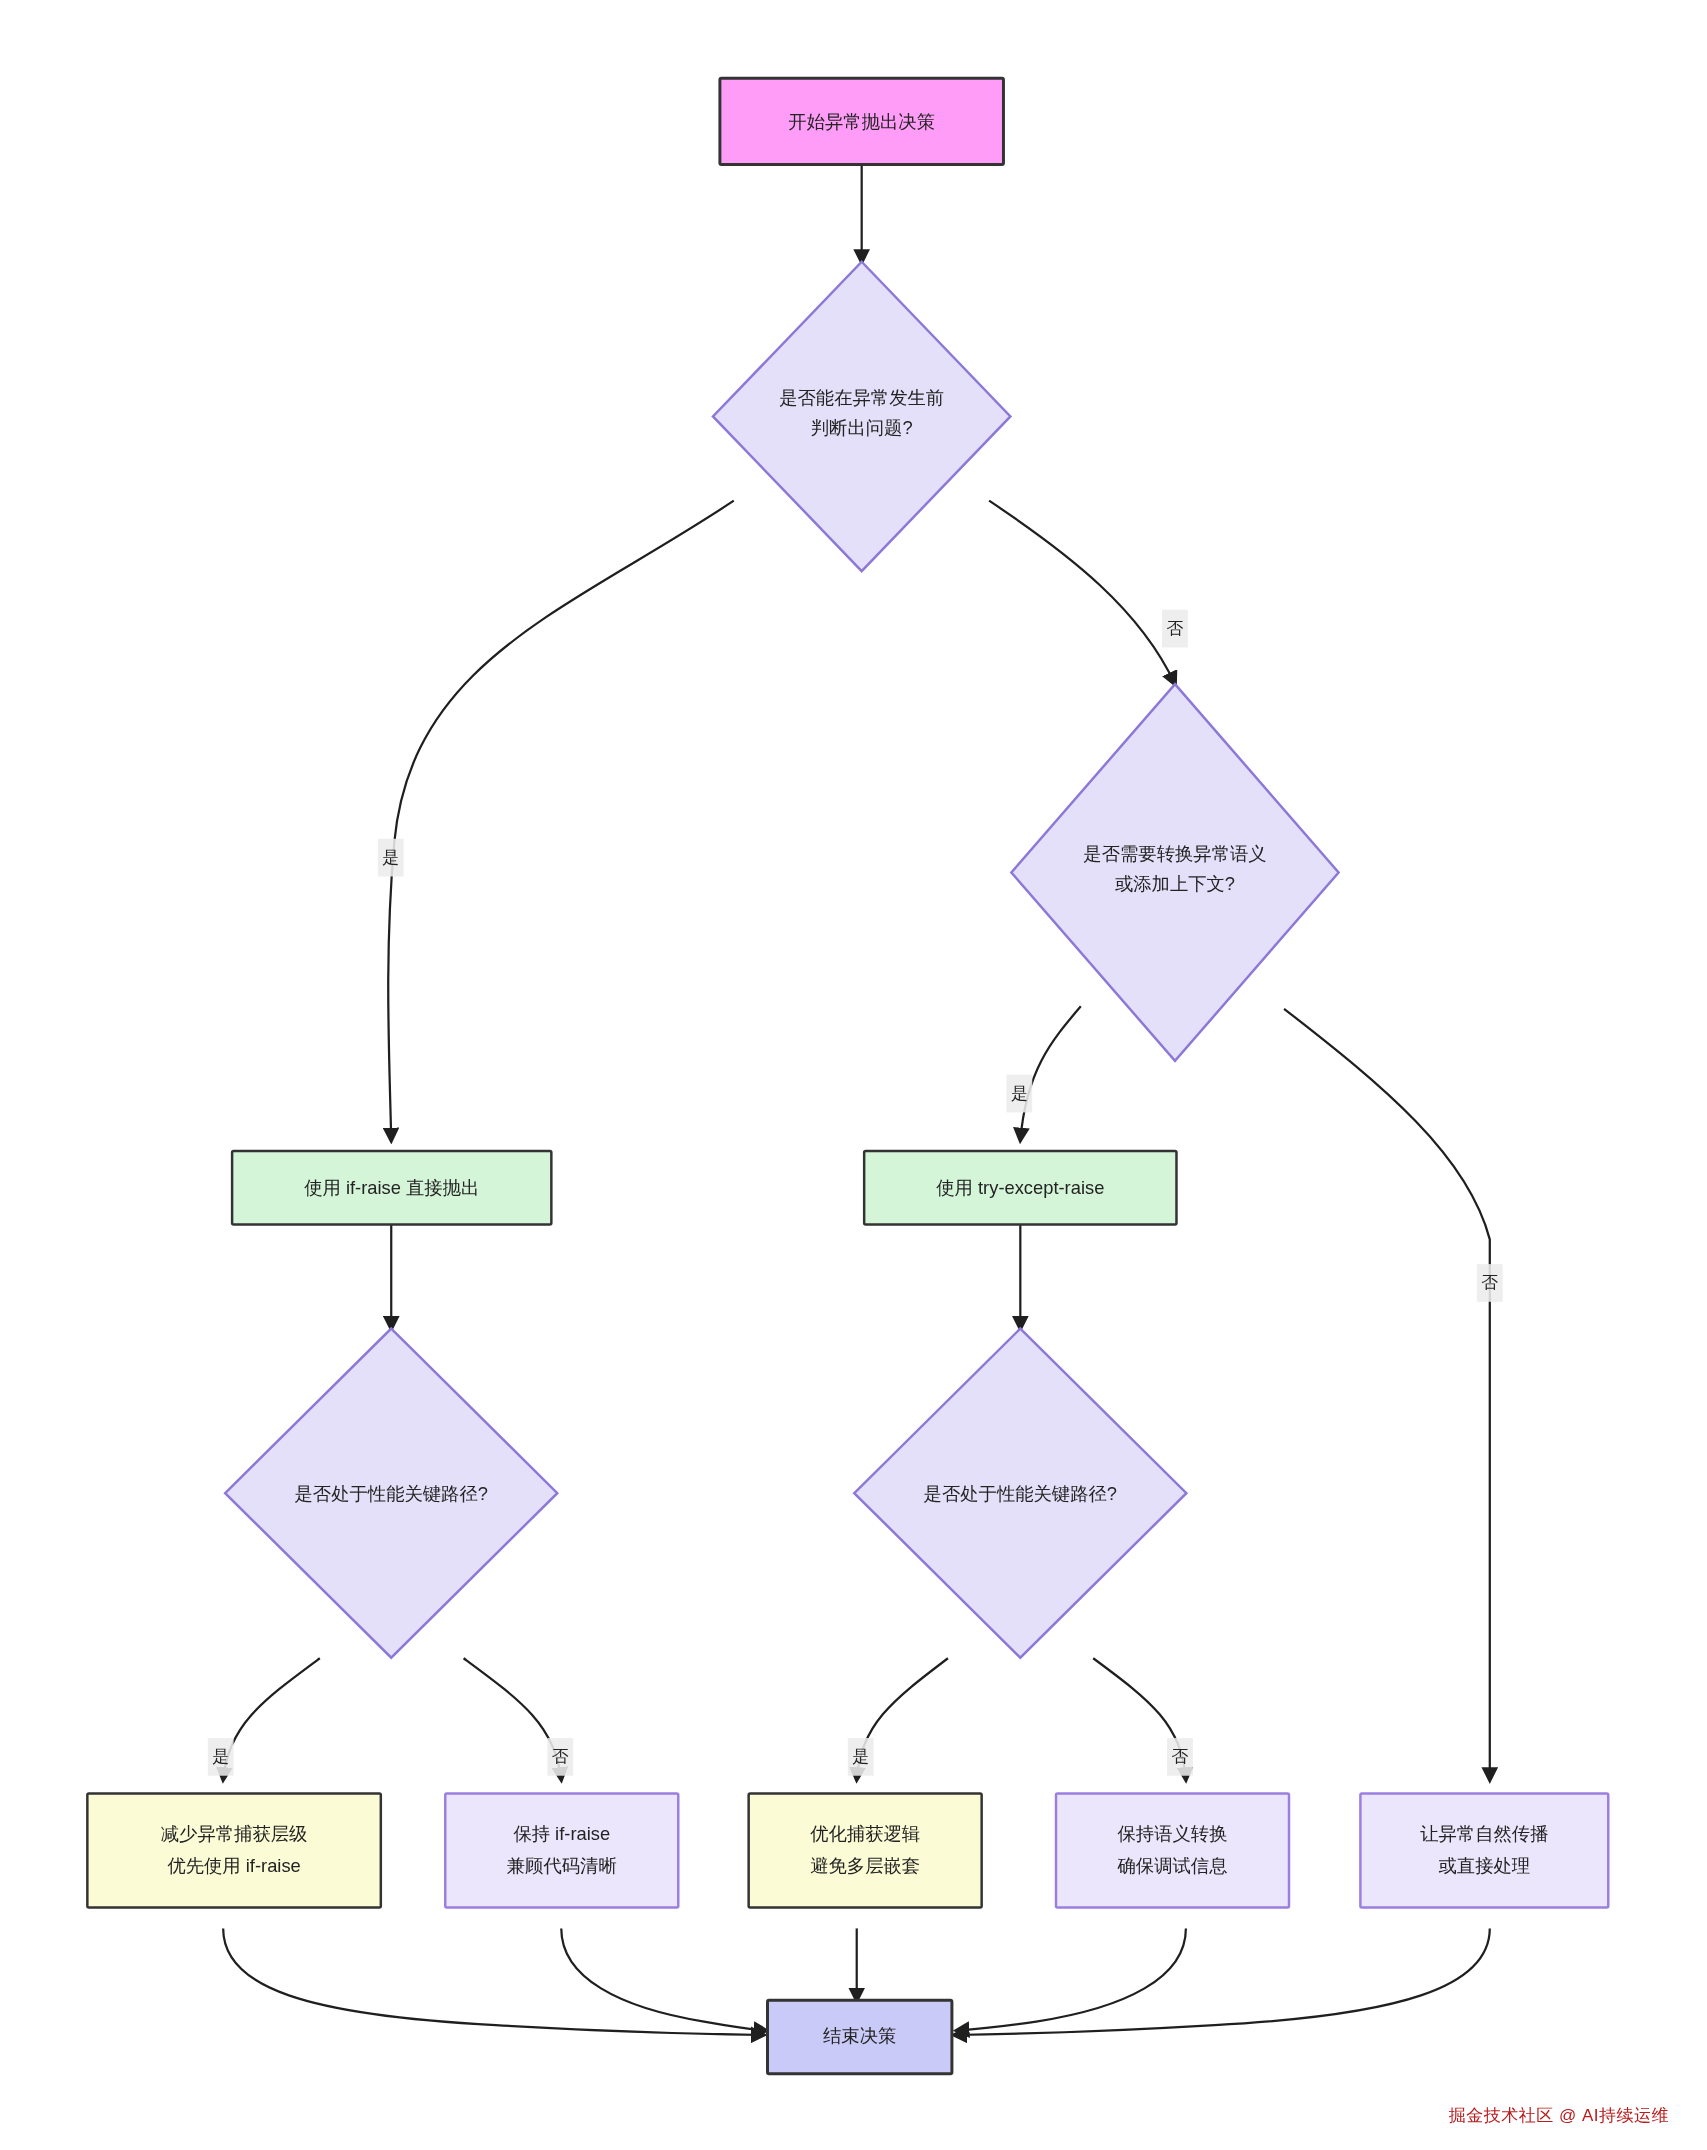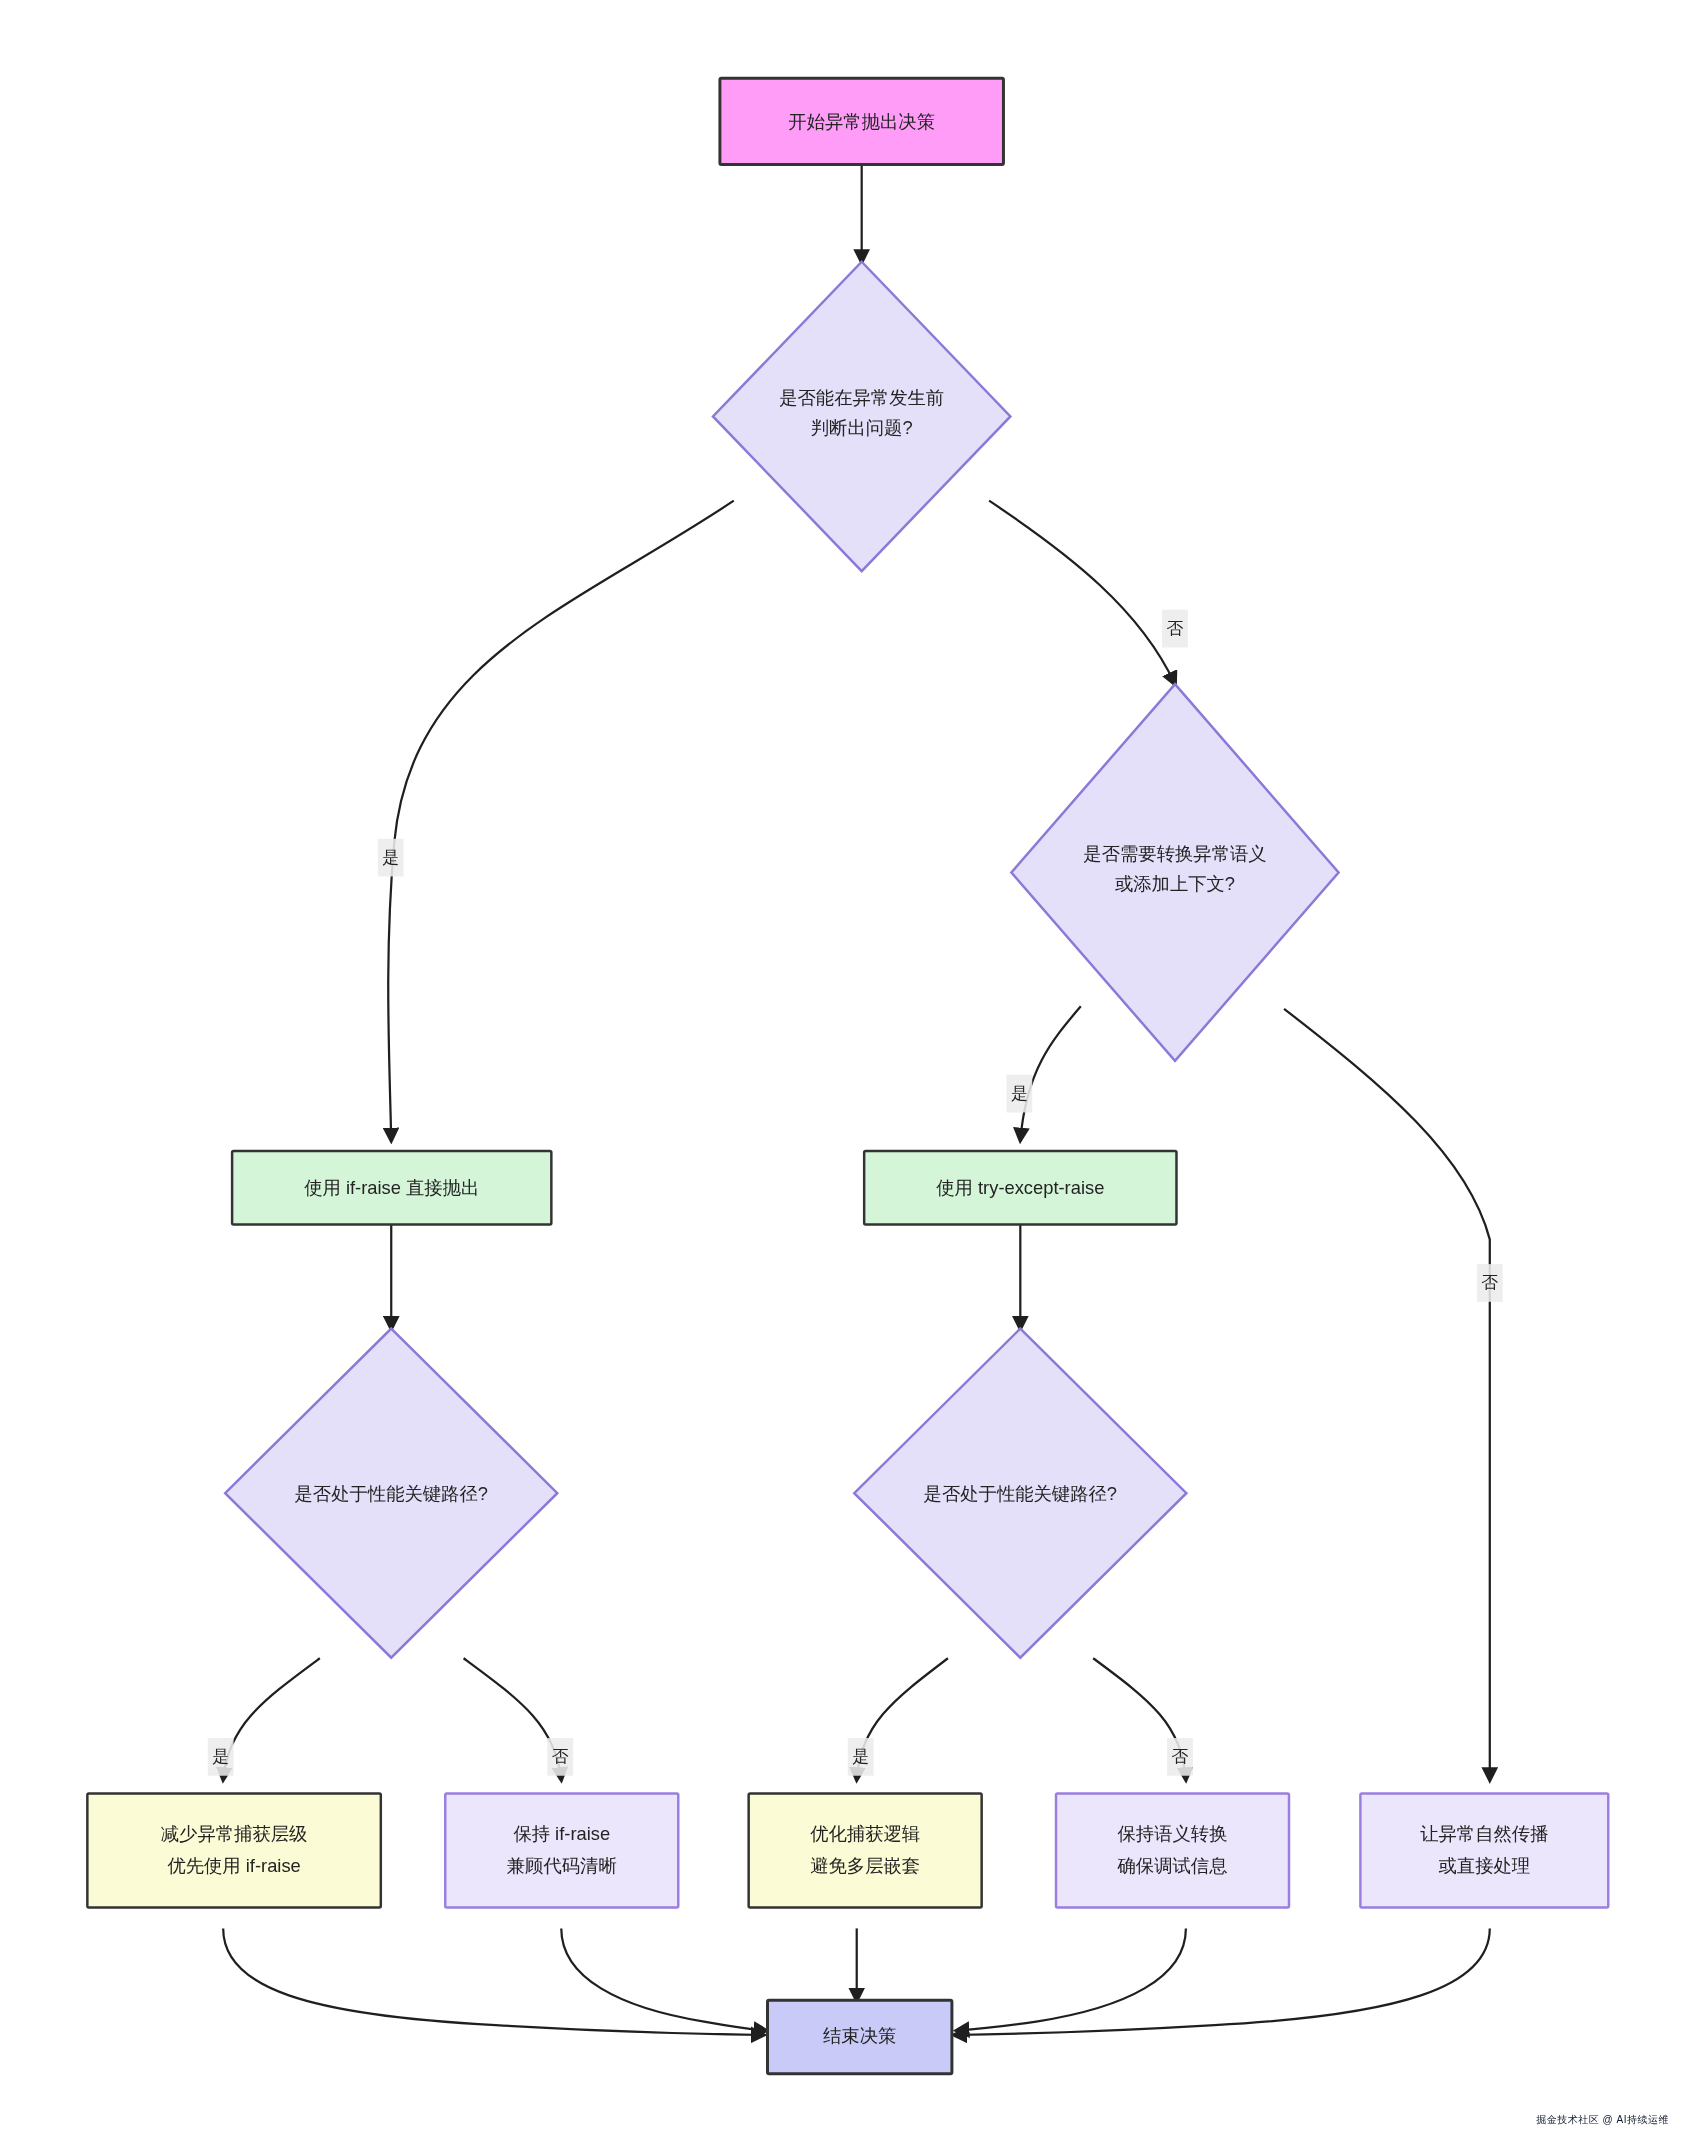--- a/index.html
+++ b/index.html
@@ -45,22 +45,22 @@
   .edge-path {
     fill: none;
     stroke: #1f1f1f;
     stroke-width: 4.5;
   }
   .watermark {
     position: absolute;
     right: 39px;
     bottom: 24px;
     font-family: "Liberation Sans", "DejaVu Sans", sans-serif;
-    font-size: 10px;
-    color: #0f172a;
+    font-size: 17px;
+    color: #b91c1c;
     letter-spacing: 0.5px;
     white-space: nowrap;
   }
 </style>
 </head>
 <body>
 
 <div id="chart-root">
 
   <svg class="flow" viewBox="0 0 3445 4339">

